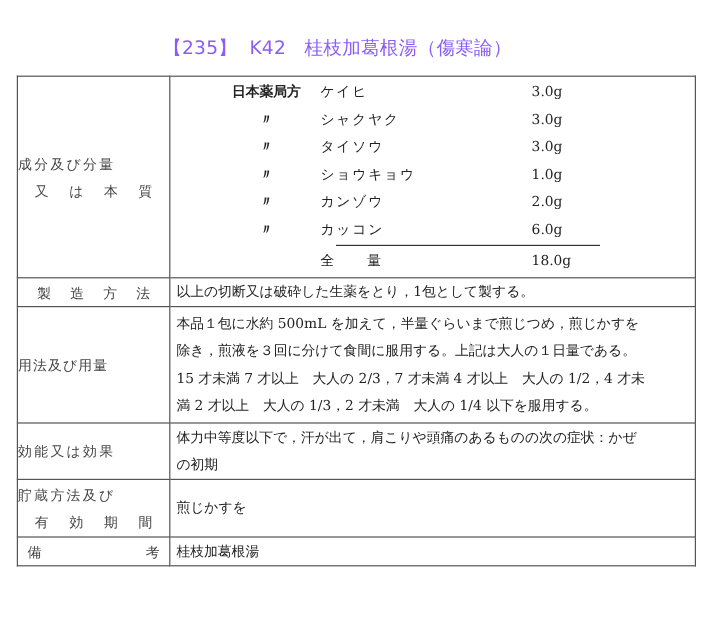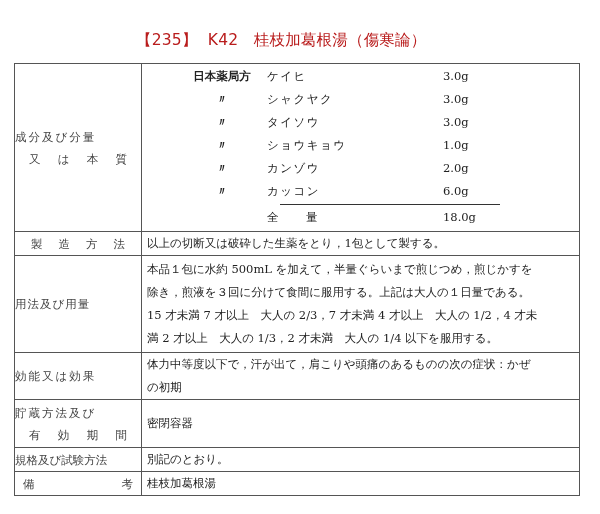--- a/index.html
+++ b/index.html
@@ -1,19 +1,19 @@
 <!DOCTYPE html>
 <html><head>
 <meta charset="utf-8">
 <style>
   html, body { margin:0; padding:0; background:#ffffff; }
   body { width:600px; height:514px; position:relative; overflow:hidden;
          font-family:"DejaVu Serif","Liberation Serif",serif; color:#2a2a2a; }
   .title { position:absolute; top:30px; left:136px; font-family:"DejaVu Sans","Liberation Sans",sans-serif;
-           font-size:15.5px; color:#b91c1c; letter-spacing:0.2px; white-space:nowrap; }
+           font-size:15.5px; color:#8b5cf6; letter-spacing:0.2px; white-space:nowrap; }
   .title span { margin-right:0; }
   table.mono { position:absolute; top:63px; left:14px; width:566px; border-collapse:collapse;
                font-size:11.5px; }
   table.mono td { border:1.4px solid #555; padding:0; vertical-align:middle; }
   td.label { width:126px; color:#444; font-size:11.5px; line-height:22px; }
   td.content { padding-left:5px !important; padding-right:4px !important; line-height:23px; color:#222; }
   .label .spread { display:flex; justify-content:space-between; padding:0 14px; }
   .label .spread2 { display:flex; justify-content:space-between; padding:0 8px; }
   .ing { position:relative; height:167px; }
   .ing-row { position:absolute; left:0; height:20px; line-height:20px; white-space:nowrap; }
@@ -115,27 +115,23 @@
   <tr style="height:48px">
     <td class="label">
       <div style="letter-spacing:2px">貯蔵方法及び</div>
       <div class="spread">
         <span>有</span>
         <span>効</span>
         <span>期</span>
         <span>間</span>
       </div>
     </td>
-    <td class="content">密閉容器</td>
+    <td class="content">煎じかすを</td>
   </tr>
 
-  <tr style="height:24px">
-    <td class="label">規格及び試験方法</td>
-    <td class="content">別記のとおり。</td>
-  </tr>
 
   <tr style="height:24px">
     <td class="label">
       <div class="spread2">
         <span>備</span>
         <span>考</span>
       </div>
     </td>
     <td class="content">桂枝加葛根湯</td>
   </tr>

